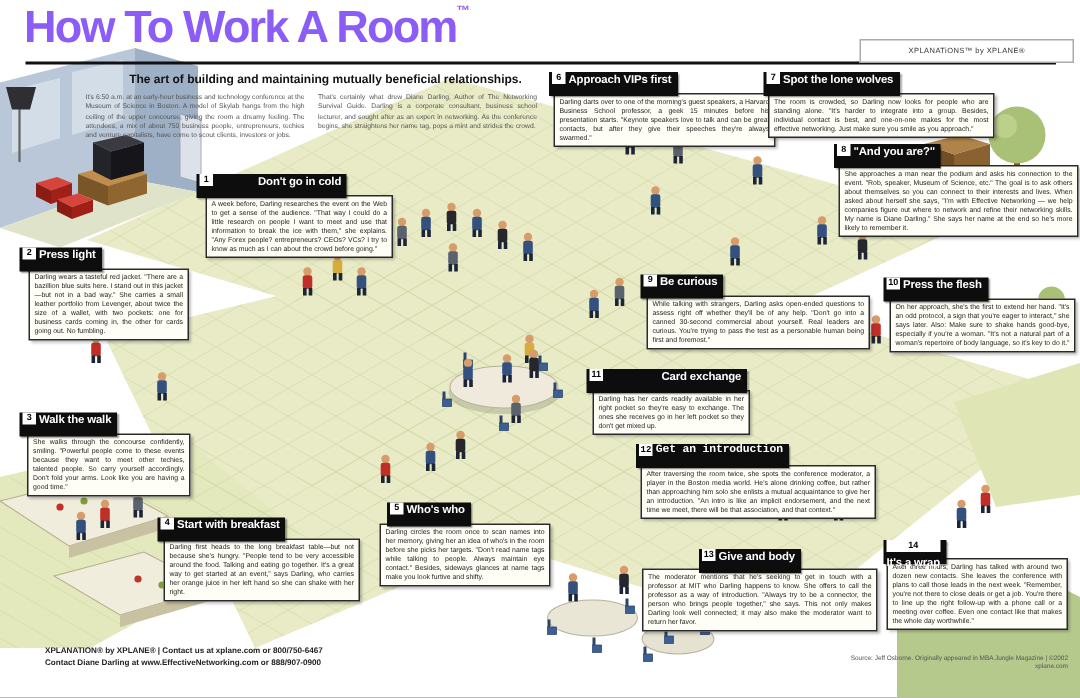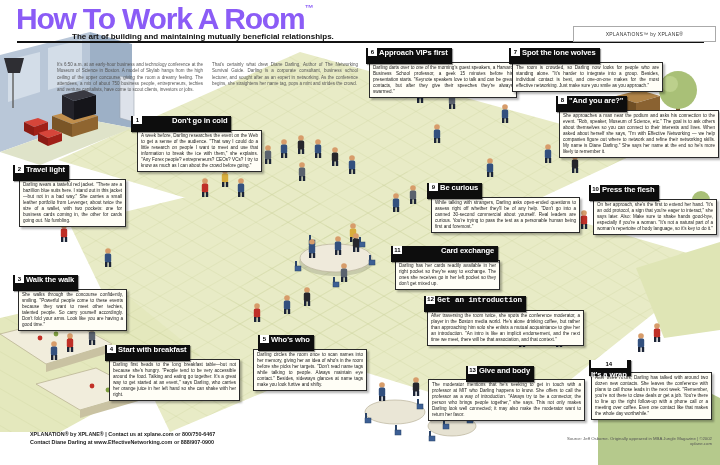--- a/index.html
+++ b/index.html
@@ -6,21 +6,21 @@
   #page{position:relative;width:720px;height:465px;background:#ffffff;overflow:hidden;
         font-family:"Liberation Sans",sans-serif;margin:0 auto;}
   #scene{position:absolute;left:0;top:0;width:720px;height:465px;z-index:1;}
   .title{position:absolute;left:16px;top:2px;font-size:30px;font-weight:bold;color:#8b5cf6;
          letter-spacing:-1.2px;z-index:6;white-space:nowrap;}
   .title sup{font-size:9px;letter-spacing:0;vertical-align:18px;}
   .title-rule{position:absolute;left:17px;top:41px;width:687px;height:2px;background:#111;z-index:6;}
   .badge{position:absolute;left:573px;top:26px;width:141px;height:14px;border:1px solid #aaa;
          display:flex;align-items:center;justify-content:center;font-size:5px;color:#333;
          letter-spacing:.3px;z-index:6;background:#fff;}
-  .subtitle{position:absolute;left:72px;top:32px;width:290px;text-align:left;font-size:8px;
+  .subtitle{position:absolute;left:72px;top:48px;width:290px;text-align:center;font-size:8px;
             font-weight:bold;color:#111;z-index:6;}
   .intro{position:absolute;top:62px;font-size:4.5px;line-height:1.4;color:#555;
          text-align:justify;z-index:6;}
   #intro1{left:57px;width:146px;}
   #intro2{left:212px;width:146px;}
   .co-h{position:absolute;height:16px;background:#0d0d0d;color:#fff;display:flex;
         gap:2px;padding:0 4px 0 2px;z-index:5;box-shadow:1px 1px 1px rgba(0,0,0,.4);}
   .co-h .num{background:#fff;color:#000;font-weight:bold;font-size:6px;line-height:8px;
              min-width:7px;height:8px;text-align:center;padding:0 1px;}
   .co-h .t{font-size:7.6px;font-weight:bold;white-space:nowrap;letter-spacing:-.1px;}
@@ -483,21 +483,21 @@
   <div class="intro" id="intro2">That's certainly what drew Diane Darling, Author of The Networking Survival Guide. Darling is a corporate consultant, business school lecturer, and sought after as an expert in networking. As the conference begins, she straightens her name tag, pops a mint and strides the crowd.</div>
 
   <div id="callouts">
       <div class="co-h" style="left: 131px; top: 116px; gap: 30px;">
         <span class="num">1</span>
         <span class="t">Don't go in cold</span>
       </div>
       <div class="co-b" style="left: 137px; top: 130px; width: 117px;">A week before, Darling researches the event on the Web to get a sense of the audience. "That way I could do a little research on people I want to meet and use that information to break the ice with them," she explains. "Any Forex people? entrepreneurs? CEOs? VCs? I try to know as much as I can about the crowd before going."</div>
       <div class="co-h" style="left: 13px; top: 165px;">
         <span class="num">2</span>
-        <span class="t">Travel light</span>
+        <span class="t">Press light</span>
       </div>
       <div class="co-b" style="left: 19px; top: 179px; width: 99px;">Darling wears a tasteful red jacket. "There are a bazillion blue suits here. I stand out in this jacket—but not in a bad way." She carries a small leather portfolio from Levenger, about twice the size of a wallet, with two pockets: one for business cards coming in, the other for cards going out. No fumbling.</div>
       <div class="co-h" style="left: 13px; top: 275px;">
         <span class="num">3</span>
         <span class="t">Walk the walk</span>
       </div>
       <div class="co-b" style="left: 18px; top: 289px; width: 101px;">She walks through the concourse confidently, smiling. "Powerful people come to these events because they want to meet other techies, talented people. So carry yourself accordingly. Don't fold your arms. Look like you are having a good time."</div>
       <div class="co-h" style="left: 105px; top: 345px;">
         <span class="num">4</span>
         <span class="t">Start with breakfast</span>

